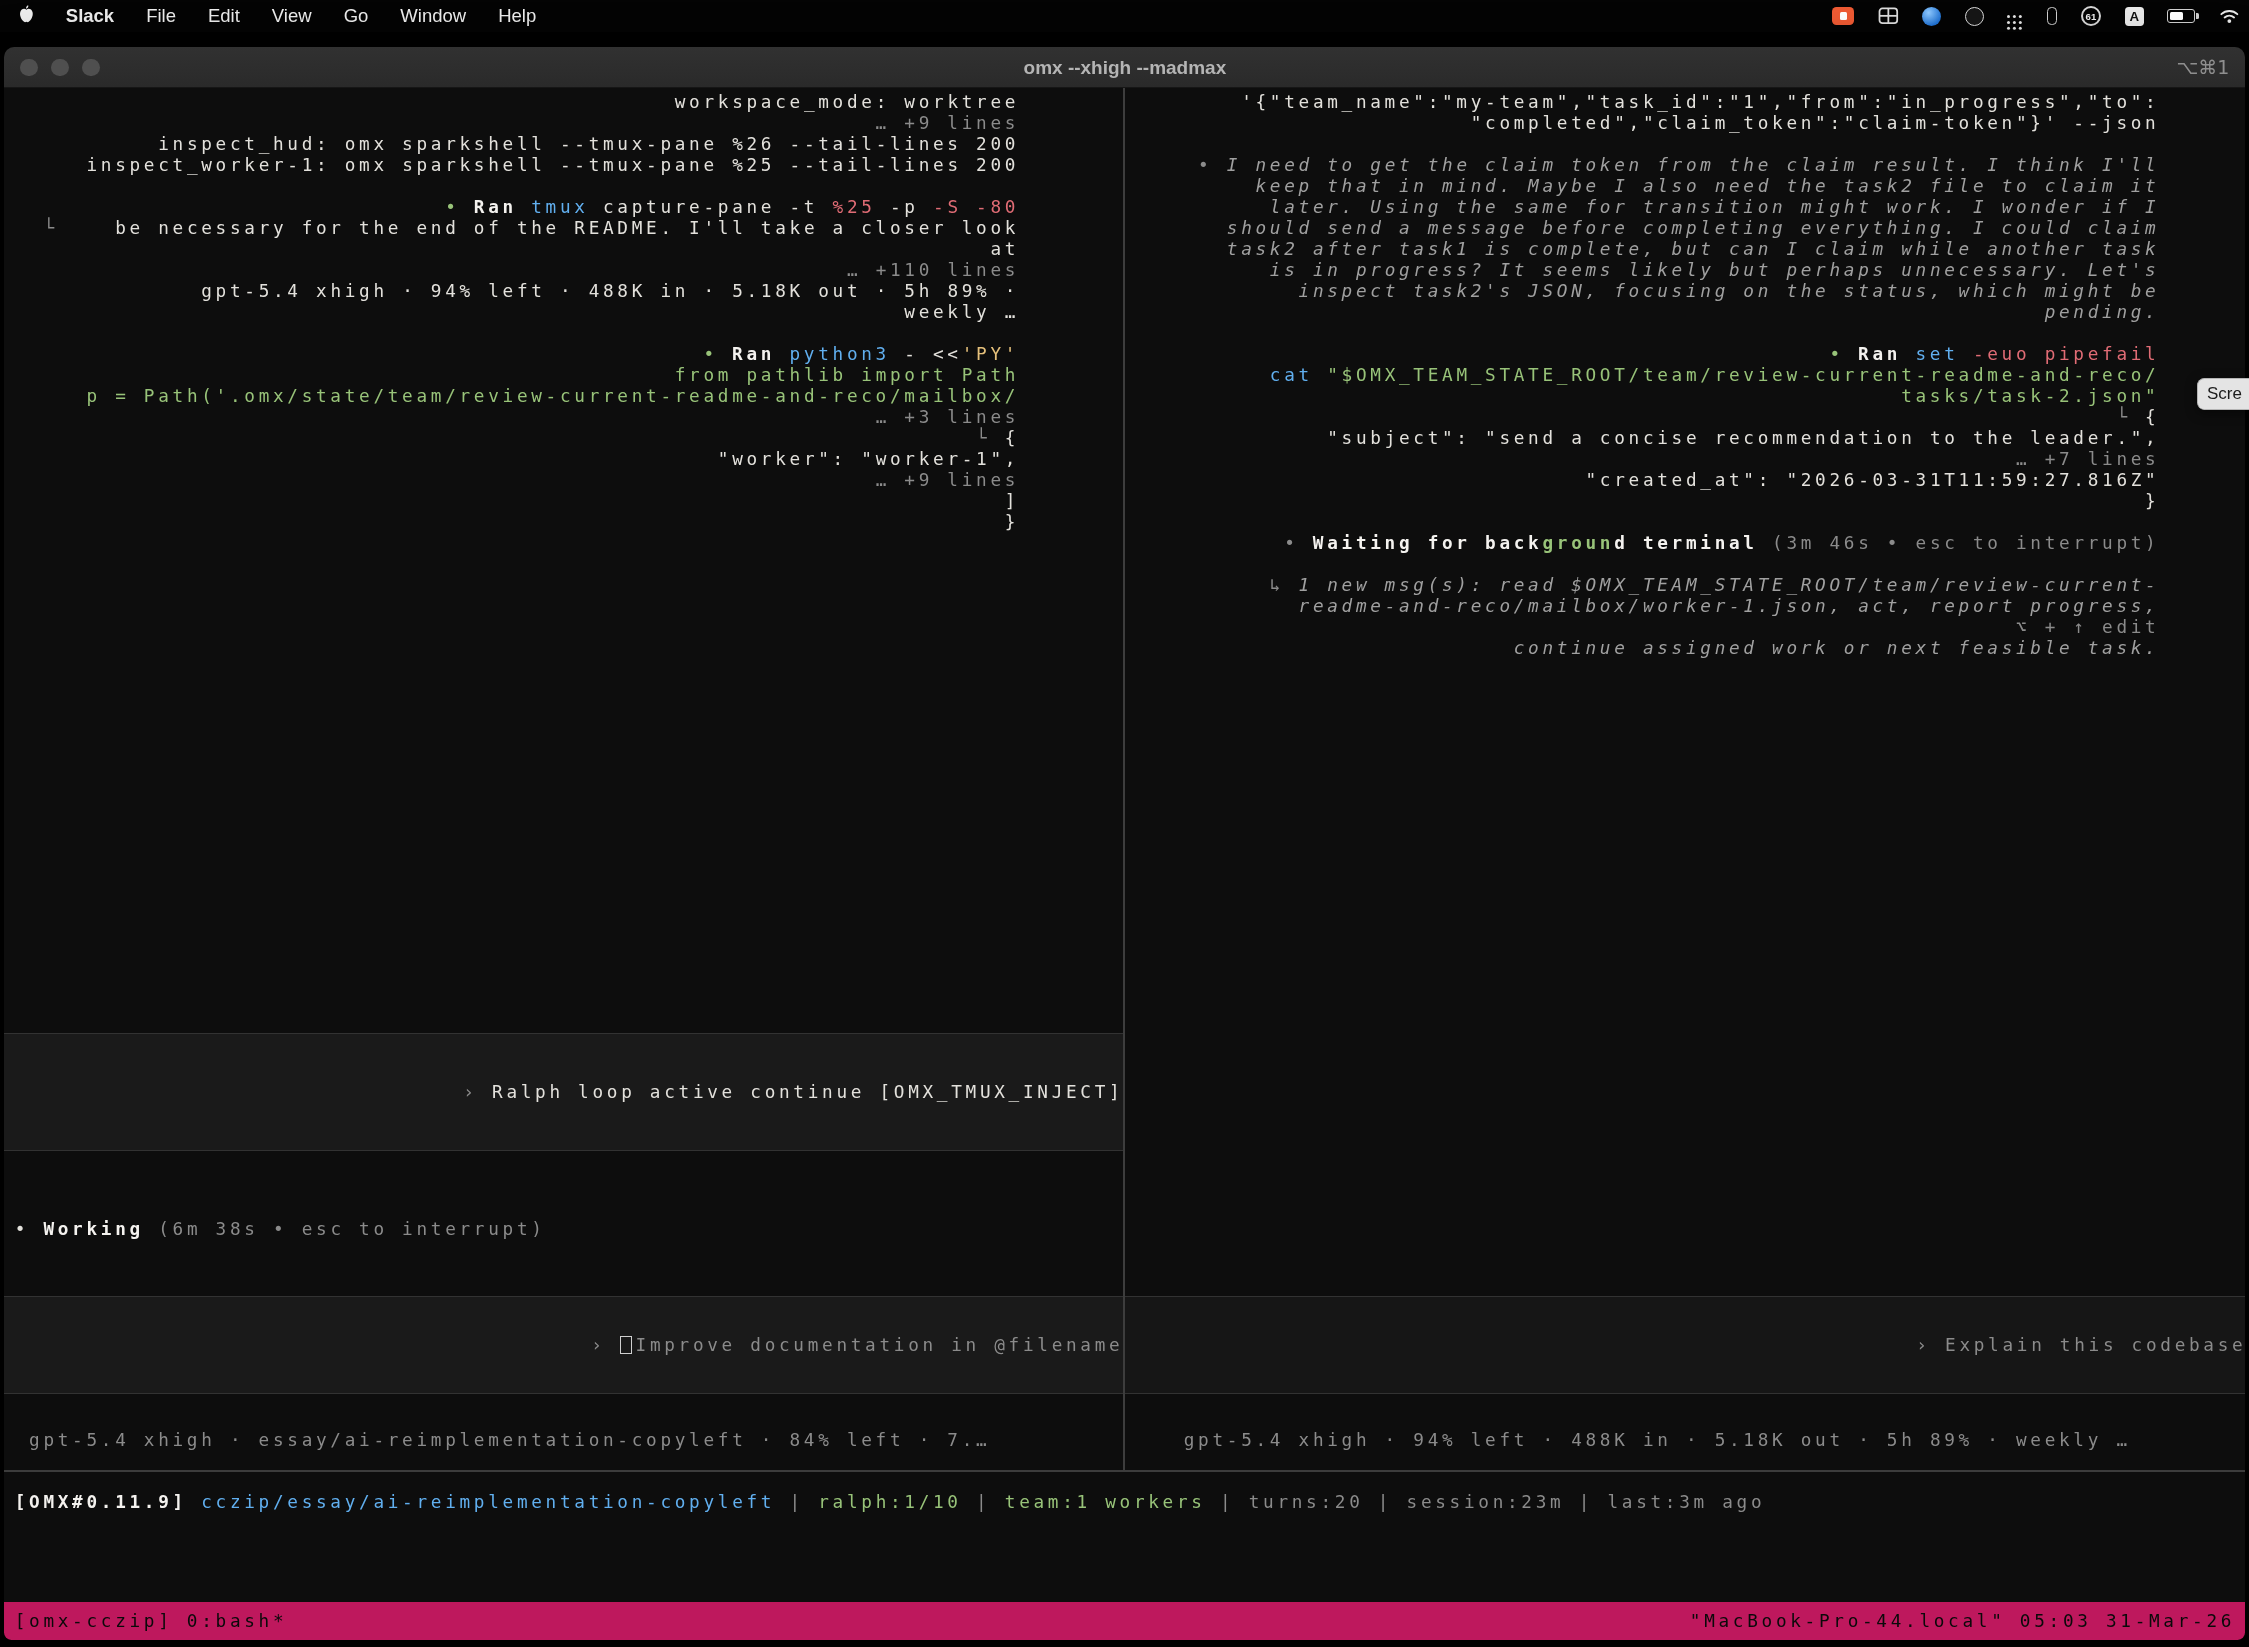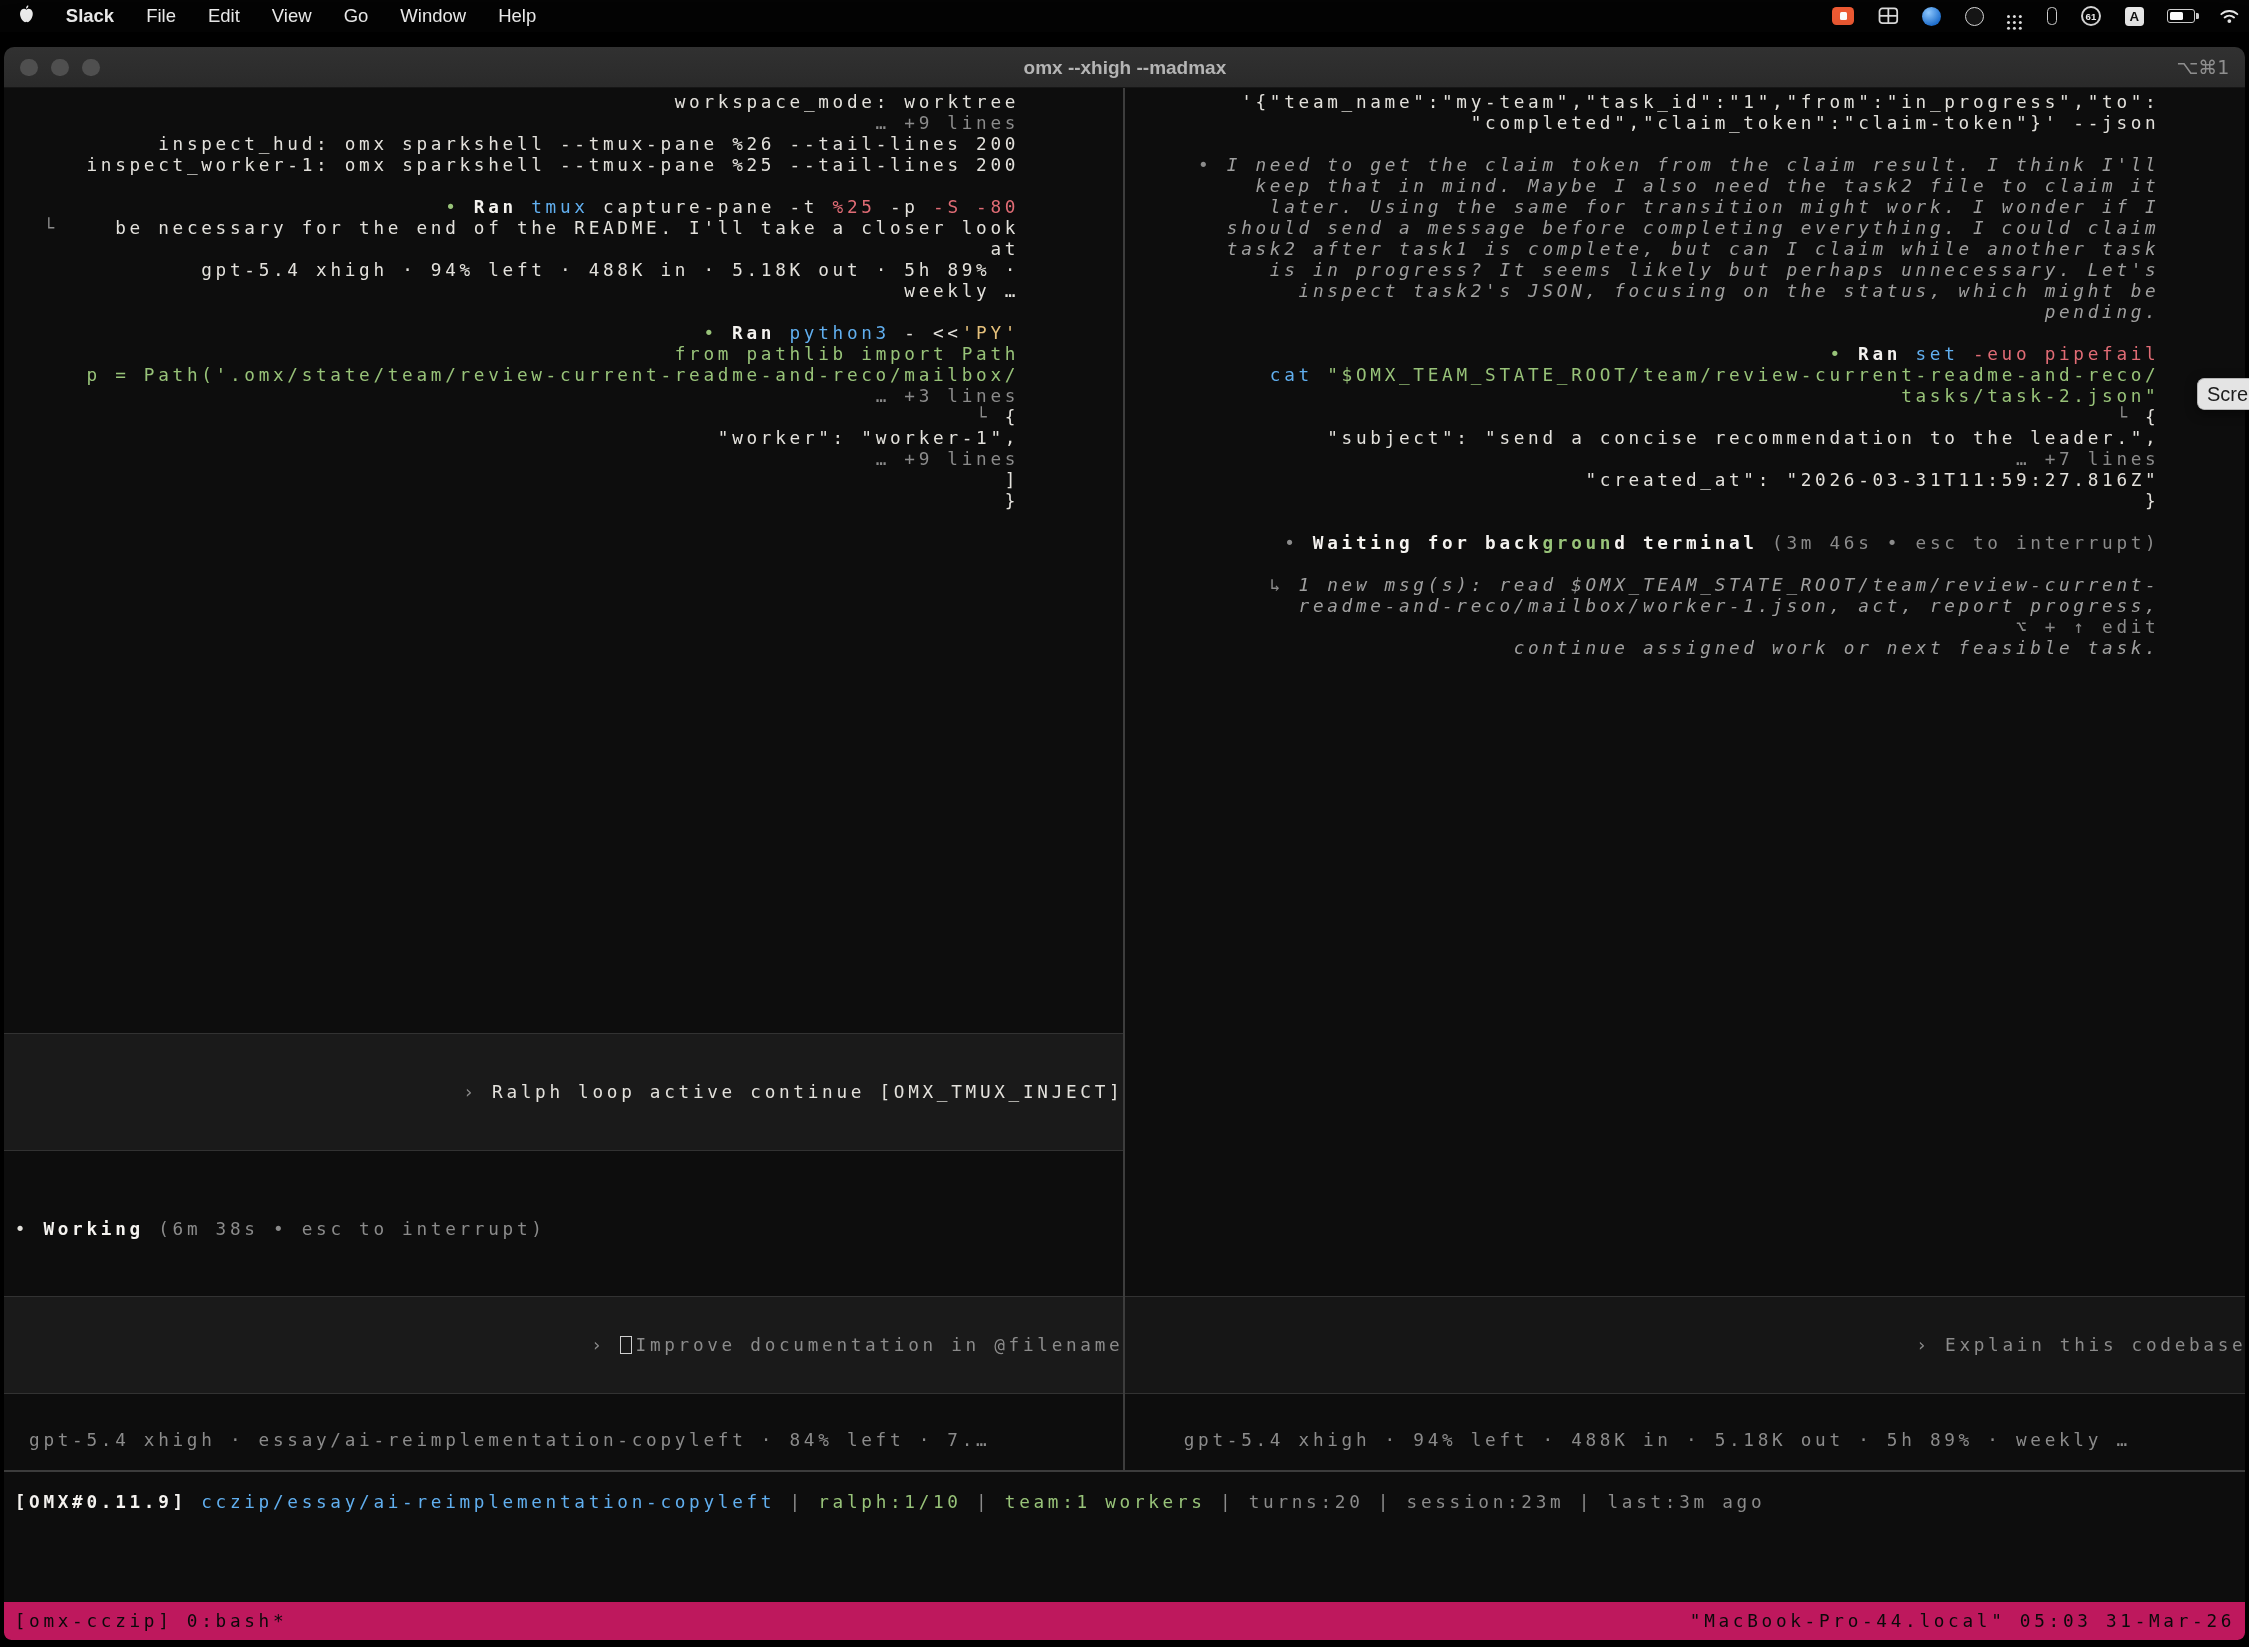--- a/index.html
+++ b/index.html
@@ -96,21 +96,21 @@
   .hudline { position:absolute; left:10.3px; top:1404px; }
 
   .tmuxbar { position:absolute; left:0; right:0; bottom:0; height:38px; background:#be185d;
              color:#0a0a0a; display:flex; justify-content:space-between; align-items:center;
              padding:0 10.3px; font-size:17.7px; letter-spacing:3.7px; white-space:pre; }
 
   
   .scrpopup { position:absolute; right:0; top:378px; height:32px; width:53px; overflow:hidden;
               background:#e4e4e4; border:0.7px solid #b5b5b5; border-right:none;
               border-radius:7.4px 0 0 7.4px; display:flex; align-items:center; padding-left:8.9px;
-              color:#1c1c1c; font-size:20px; box-shadow:0 3px 10.3px rgba(0,0,0,.5); white-space:nowrap; }
+              color:#1c1c1c; font-size:17px; box-shadow:0 3px 10.3px rgba(0,0,0,.5); white-space:nowrap; }
 </style>
 </head>
 <body>
 
 <div class="menubar">
   <div class="mb-left">
     <span class="apple">
       <svg viewBox="0 0 100 120">
           <path fill="#ececec" d="M62,2 C52,6 46,16 48,26 C58,24 66,14 62,2 Z M50,32 C38,20 14,24 8,50 C2,76 20,106 34,114 C42,119 46,114 50,114 C54,114 58,119 66,114 C80,106 98,76 92,50 C86,24 62,20 50,32 Z"></path>
         </svg>
@@ -171,20 +171,21 @@
     <div class="pane pane-left">
       <div class="scrollL">
           <div class="tline"><span class="seg w">   workspace_mode: worktree</span></div>
           <div class="tline"><span class="seg dim">   … +9 lines</span></div>
           <div class="tline"><span class="seg w">   inspect_hud: omx sparkshell --tmux-pane %26 --tail-lines 200</span></div>
           <div class="tline"><span class="seg w">   inspect_worker-1: omx sparkshell --tmux-pane %25 --tail-lines 200</span></div>
           <div class="tline"></div>
           <div class="tline"><span class="seg grn">• </span><span class="seg b">Ran</span><span class="seg w"> </span><span class="seg blu">tmux</span><span class="seg w"> capture-pane -t </span><span class="seg red">%25</span><span class="seg w"> -p </span><span class="seg red">-S -80</span></div>
           <div class="tline"><span class="seg dim">  └ </span><span class="seg w">   be necessary for the end of the README. I'll take a closer look</span></div>
           <div class="tline"><span class="seg w">   at</span></div>
+          <div class="tline"><span class="seg dim">   … +110 lines</span></div>
           <div class="tline"><span class="seg w">     gpt-5.4 xhigh · 94% left · 488K in · 5.18K out · 5h 89% ·</span></div>
           <div class="tline"><span class="seg w">   weekly …</span></div>
           <div class="tline"></div>
           <div class="tline"><span class="seg grn">• </span><span class="seg b">Ran</span><span class="seg w"> </span><span class="seg blu">python3</span><span class="seg w"> - &lt;&lt;</span><span class="seg yel">'PY'</span></div>
           <div class="tline"><span class="seg grn">    from pathlib import Path</span></div>
           <div class="tline"><span class="seg grn">    p = Path('.omx/state/team/review-current-readme-and-reco/mailbox/</span></div>
           <div class="tline"><span class="seg dim">    … +3 lines</span></div>
           <div class="tline"><span class="seg dim">  └ </span><span class="seg w">{</span></div>
           <div class="tline"><span class="seg w">      "worker": "worker-1",</span></div>
           <div class="tline"><span class="seg dim">    … +9 lines</span></div>

